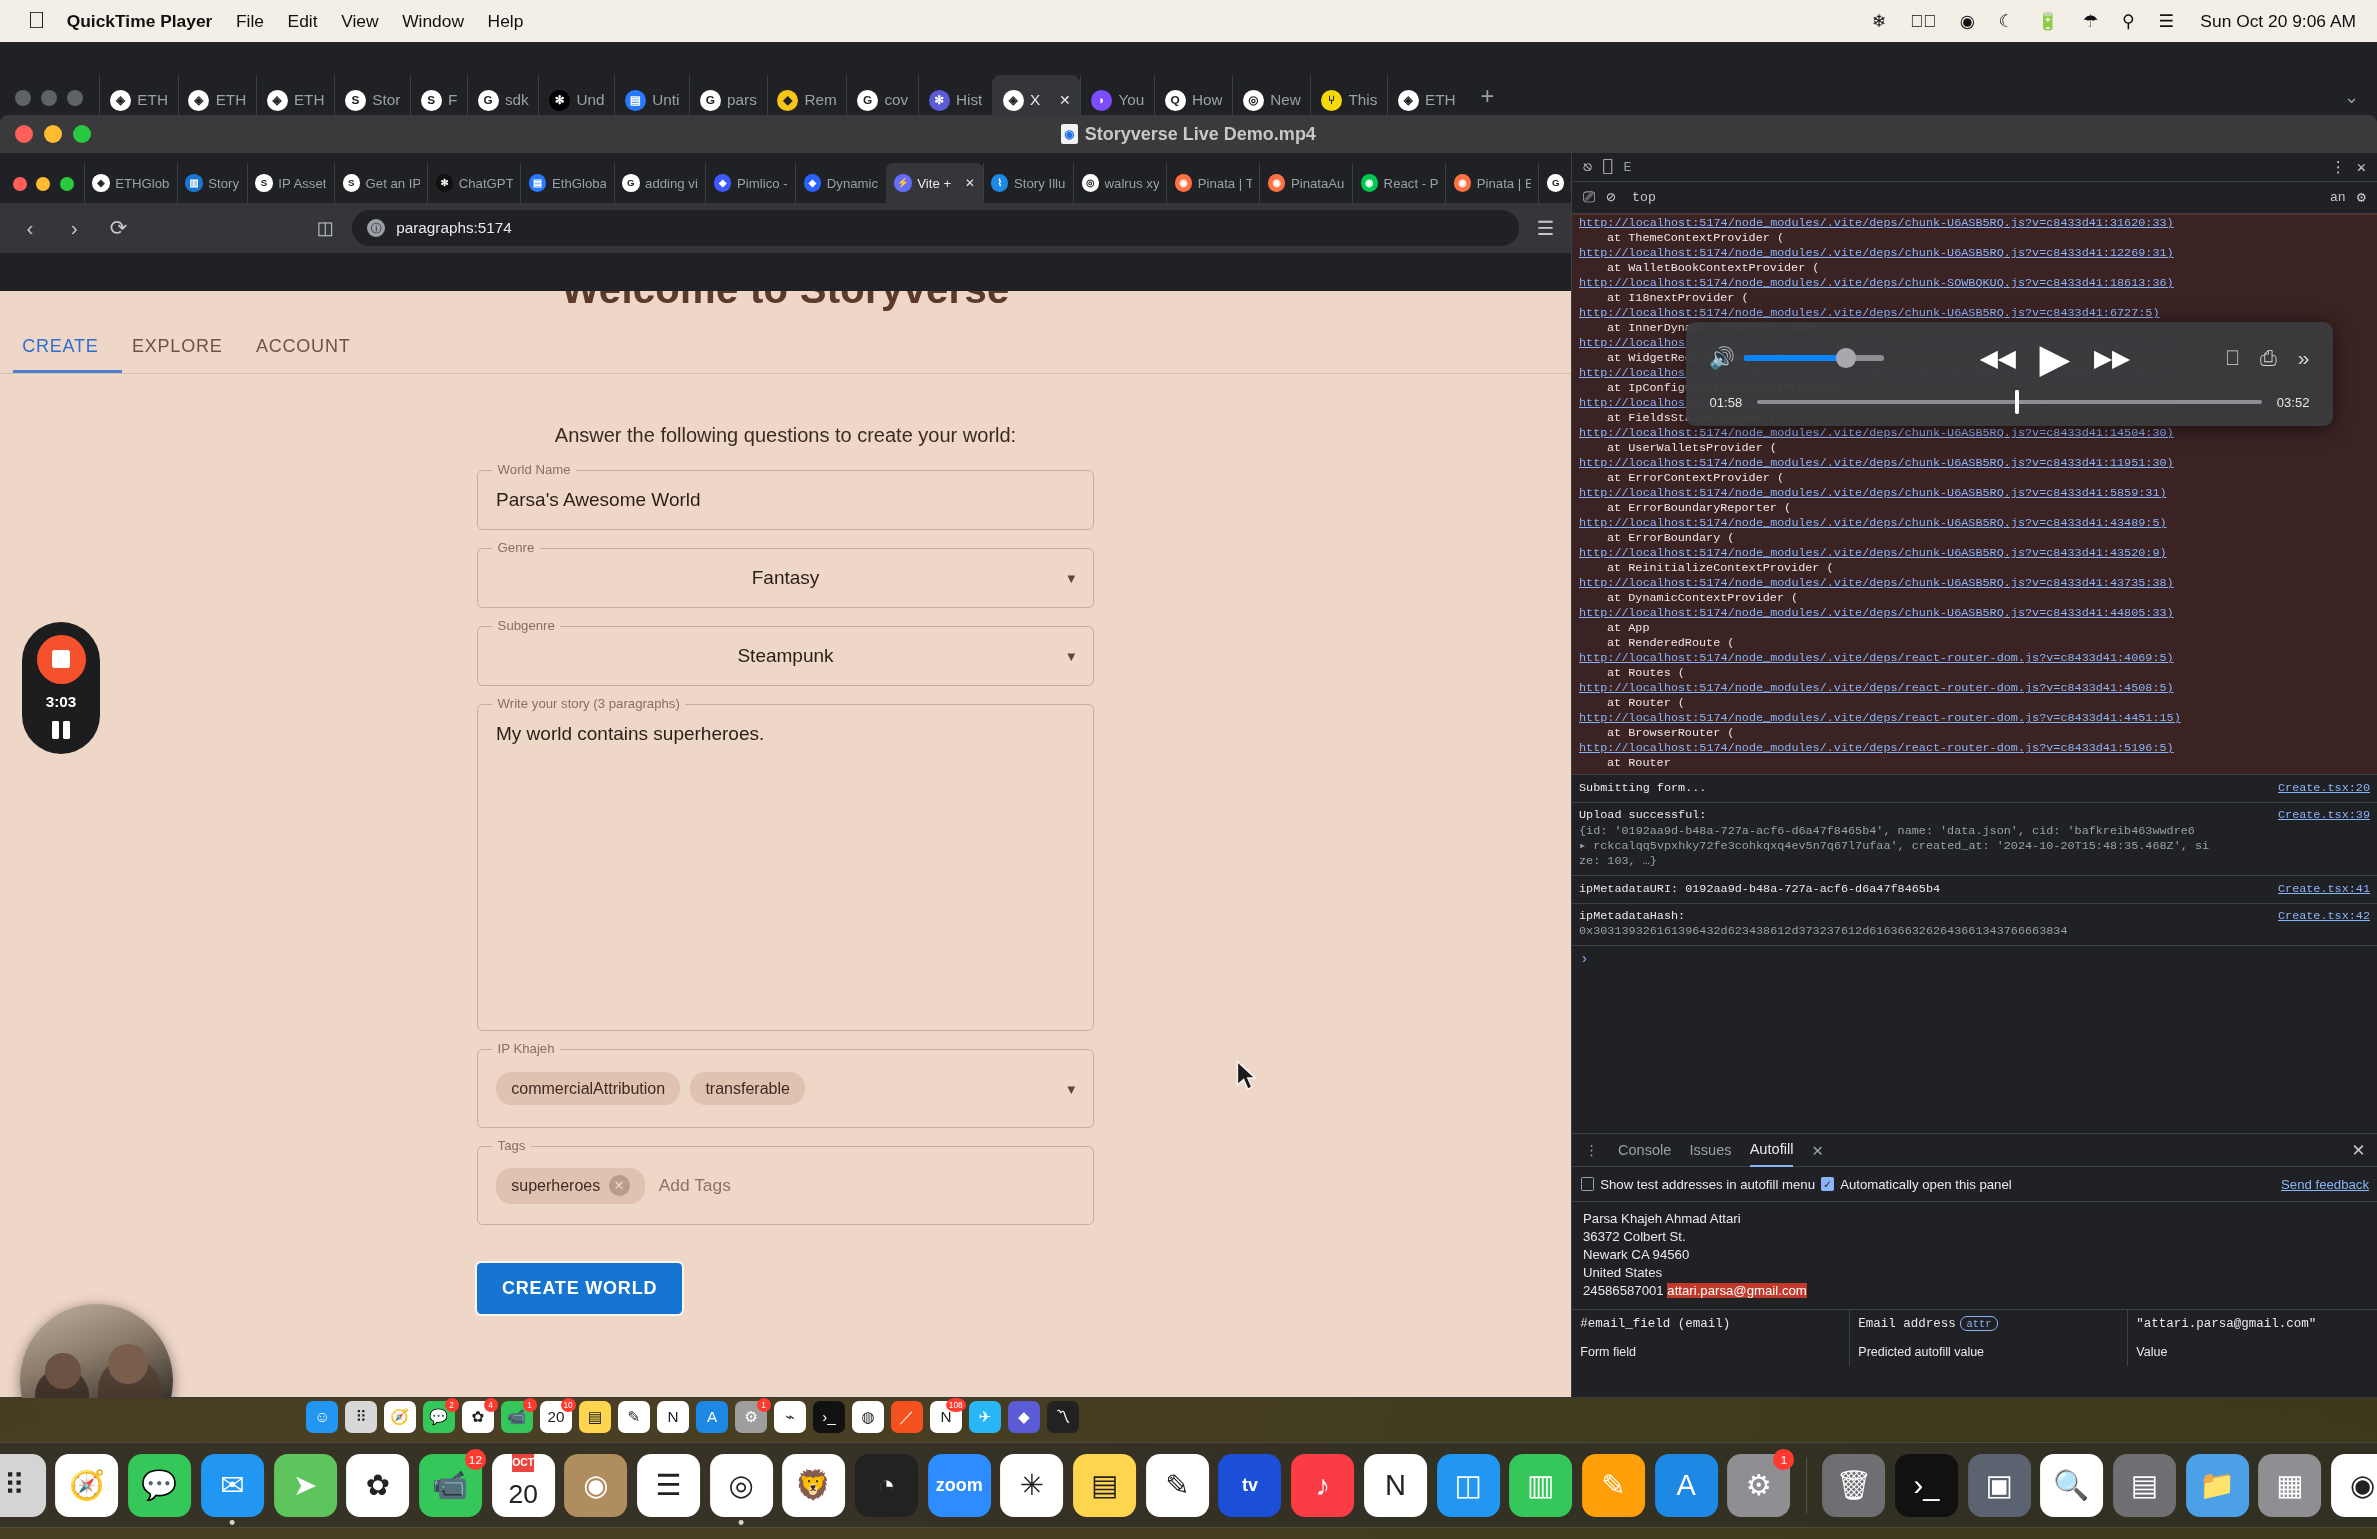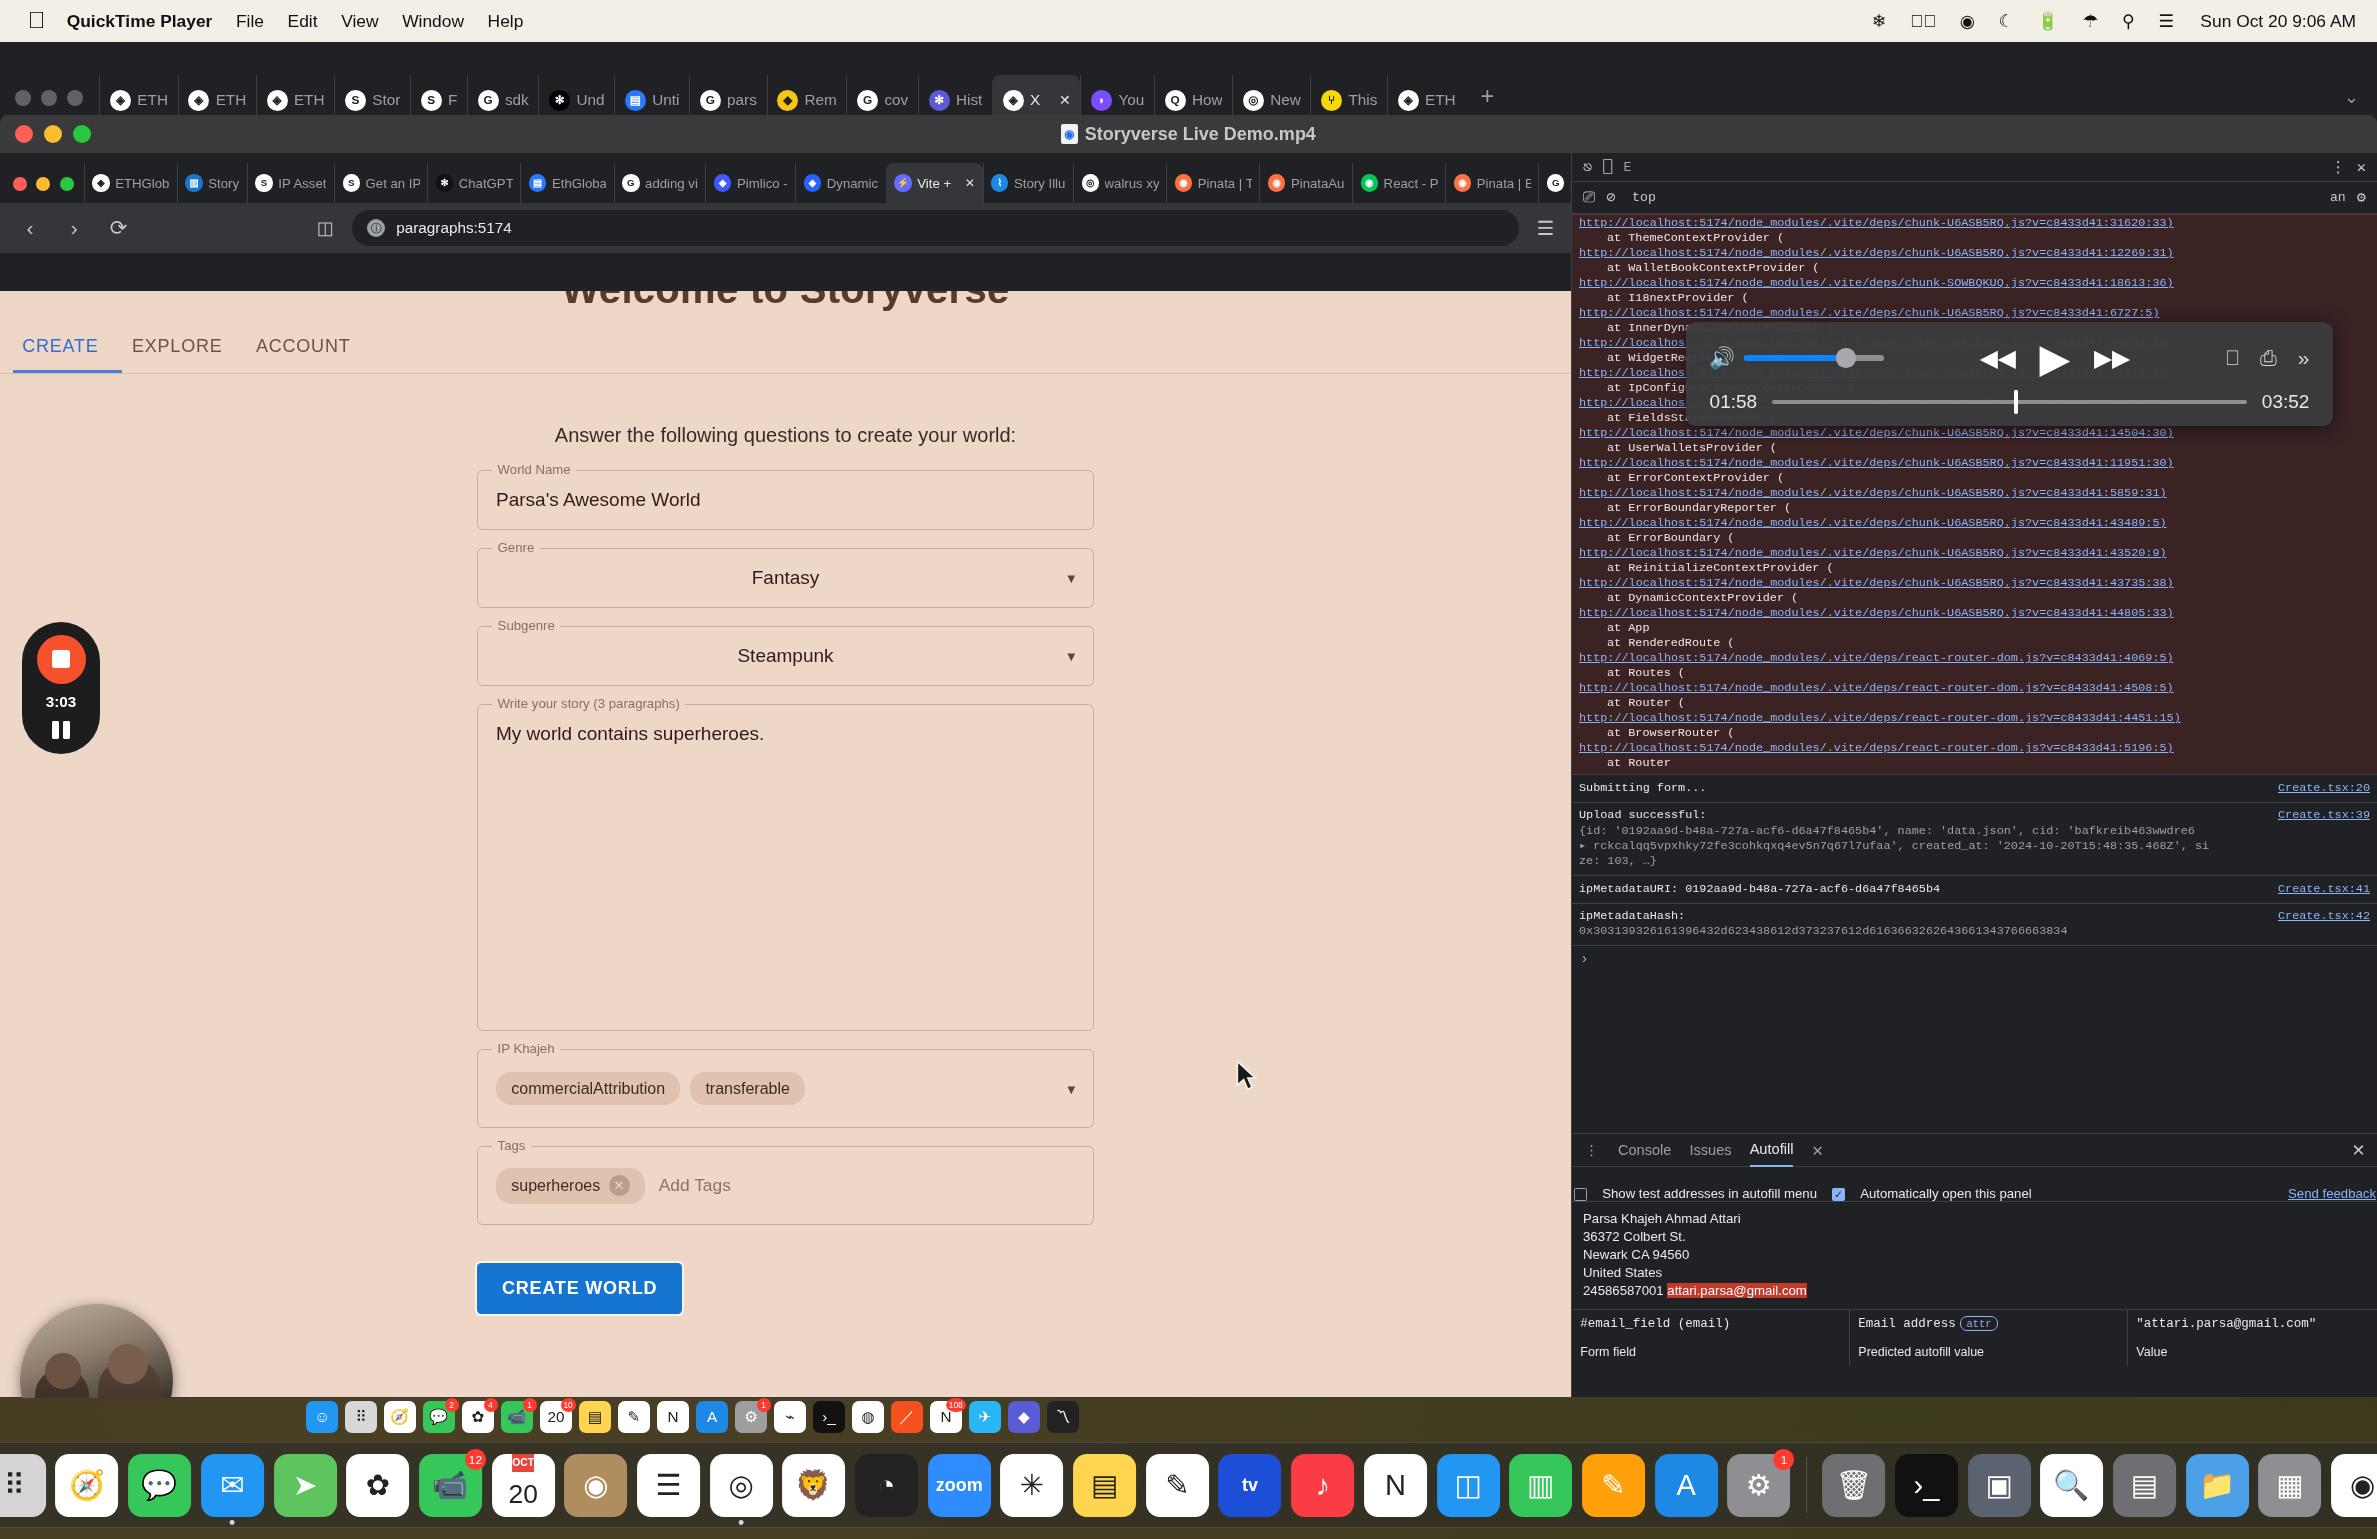--- a/index.html
+++ b/index.html
@@ -204,21 +204,21 @@
   
   #drawer { position:absolute; bottom:0; left:0; width:806px; height: 264px; background:#202124;
     border-top: 0.7px solid #3c4043; font-family:"Liberation Sans", sans-serif; }
   #dw-tabs { height: 33px; display:flex; align-items:center; gap: 18px; padding: 0 12.5px;
     border-bottom:0.7px solid #3c4043; font-size: 14.6px; color:#9aa0a6;}
   #dw-tabs .t.active { color:#e8eaed; border-bottom: 2.1px solid #8ab4f8; height: 33px;
     display:flex; align-items:center; }
   #dw-tabs .t { height:33px; display:flex; align-items:center; }
   #dw-tabs .dots { color:#9aa0a6; font-size: 14px; letter-spacing:1.4px;}
   #dw-tabs .close { margin-left:auto; color:#c6c8ca; font-size: 16.7px;}
-  #dw-opts { height: 35px; display:flex; align-items:flex-end; gap: 15px; padding: 0 2px;
+  #dw-opts { height: 35px; display:flex; align-items:center; gap: 6px; padding: 0 9px;
     border-bottom:0.7px solid #3c4043; font-size: 13.2px; color:#e8eaed;}
   #dw-opts .cb { width:13.2px;height:13.2px;border:0.7px solid #9aa0a6;border-radius:1.4px;display:inline-block;}
   #dw-opts .cb.on { background:#8ab4f8; border-color:#8ab4f8; color:#202124; font-size:10.4px;
     display:flex;align-items:center;justify-content:center; }
   #dw-opts .feedback { margin-left:auto; color:#8ab4f8; text-decoration:underline; }
   #dw-addr { padding: 8.3px 11px; font-size: 13.2px; line-height: 18px; color:#e8eaed; }
   #dw-addr .hl { background:#c0392b; color:#fff; }
   #dw-table { border-top:0.7px solid #3c4043; font-family:"Liberation Mono", monospace; }
   #dw-table .r { display:flex; font-size: 12.5px; }
   #dw-table .r.head { color:#e8eaed; font-family:"Liberation Sans", sans-serif; }
@@ -238,21 +238,21 @@
   #qtctl .row1 { display:flex; align-items:center; height: 56px; }
   #qtctl .vol { display:flex; align-items:center; gap: 8.3px; width: 174px; }
   #qtctl .volicon { color:#fff; font-size: 21px; }
   #qtctl .voltrack { position:relative; flex:1; height:5.6px; background:#8e8e93; border-radius:2.8px;}
   #qtctl .volfill { position:absolute; left:0; top:0; height:5.6px; width: 70%; background:#0a84ff; border-radius:2.8px;}
   #qtctl .volknob { position:absolute; left: 66%; top:-7px; width:19.5px;height:19.5px;border-radius:50%;background:#a8a8ad;}
   #qtctl .transport { flex:1; display:flex; align-items:center; justify-content:center; gap: 23.6px; color:#fff;}
   #qtctl .tbtn { font-size: 23.6px; }
   #qtctl .play { font-size: 40px; line-height: 1; }
   #qtctl .right { display:flex; align-items:center; gap: 21px; color:#d8d8d8; font-size: 21px;}
-  #qtctl .row2 { display:flex; align-items:center; gap: 15.3px; height: 32px; color:#e8e8e8; font-size: 19px;}
+  #qtctl .row2 { display:flex; align-items:center; gap: 15.3px; height: 32px; color:#e8e8e8; font-size: 13px;}
   #qtctl .scrub { position:relative; flex:1; height: 4.9px; background:#8e8e93; border-radius:2.8px;}
   #qtctl .playhead { position:absolute; left: 51%; top: -9.7px; width:4.2px; height:24px; background:#fff; border-radius:1.4px;}
 
   
   #tray {
     position:absolute; top: 1397px; left: 306px; width: 1738px; height: 40px;
     display:flex; align-items:center; gap: 7px; z-index: 70;
   }
   #tray .ti { width: 32px; height: 32px; border-radius: 7px; position: relative;
     display:flex; align-items:center; justify-content:center; font-size: 15.3px; color:#fff;}

